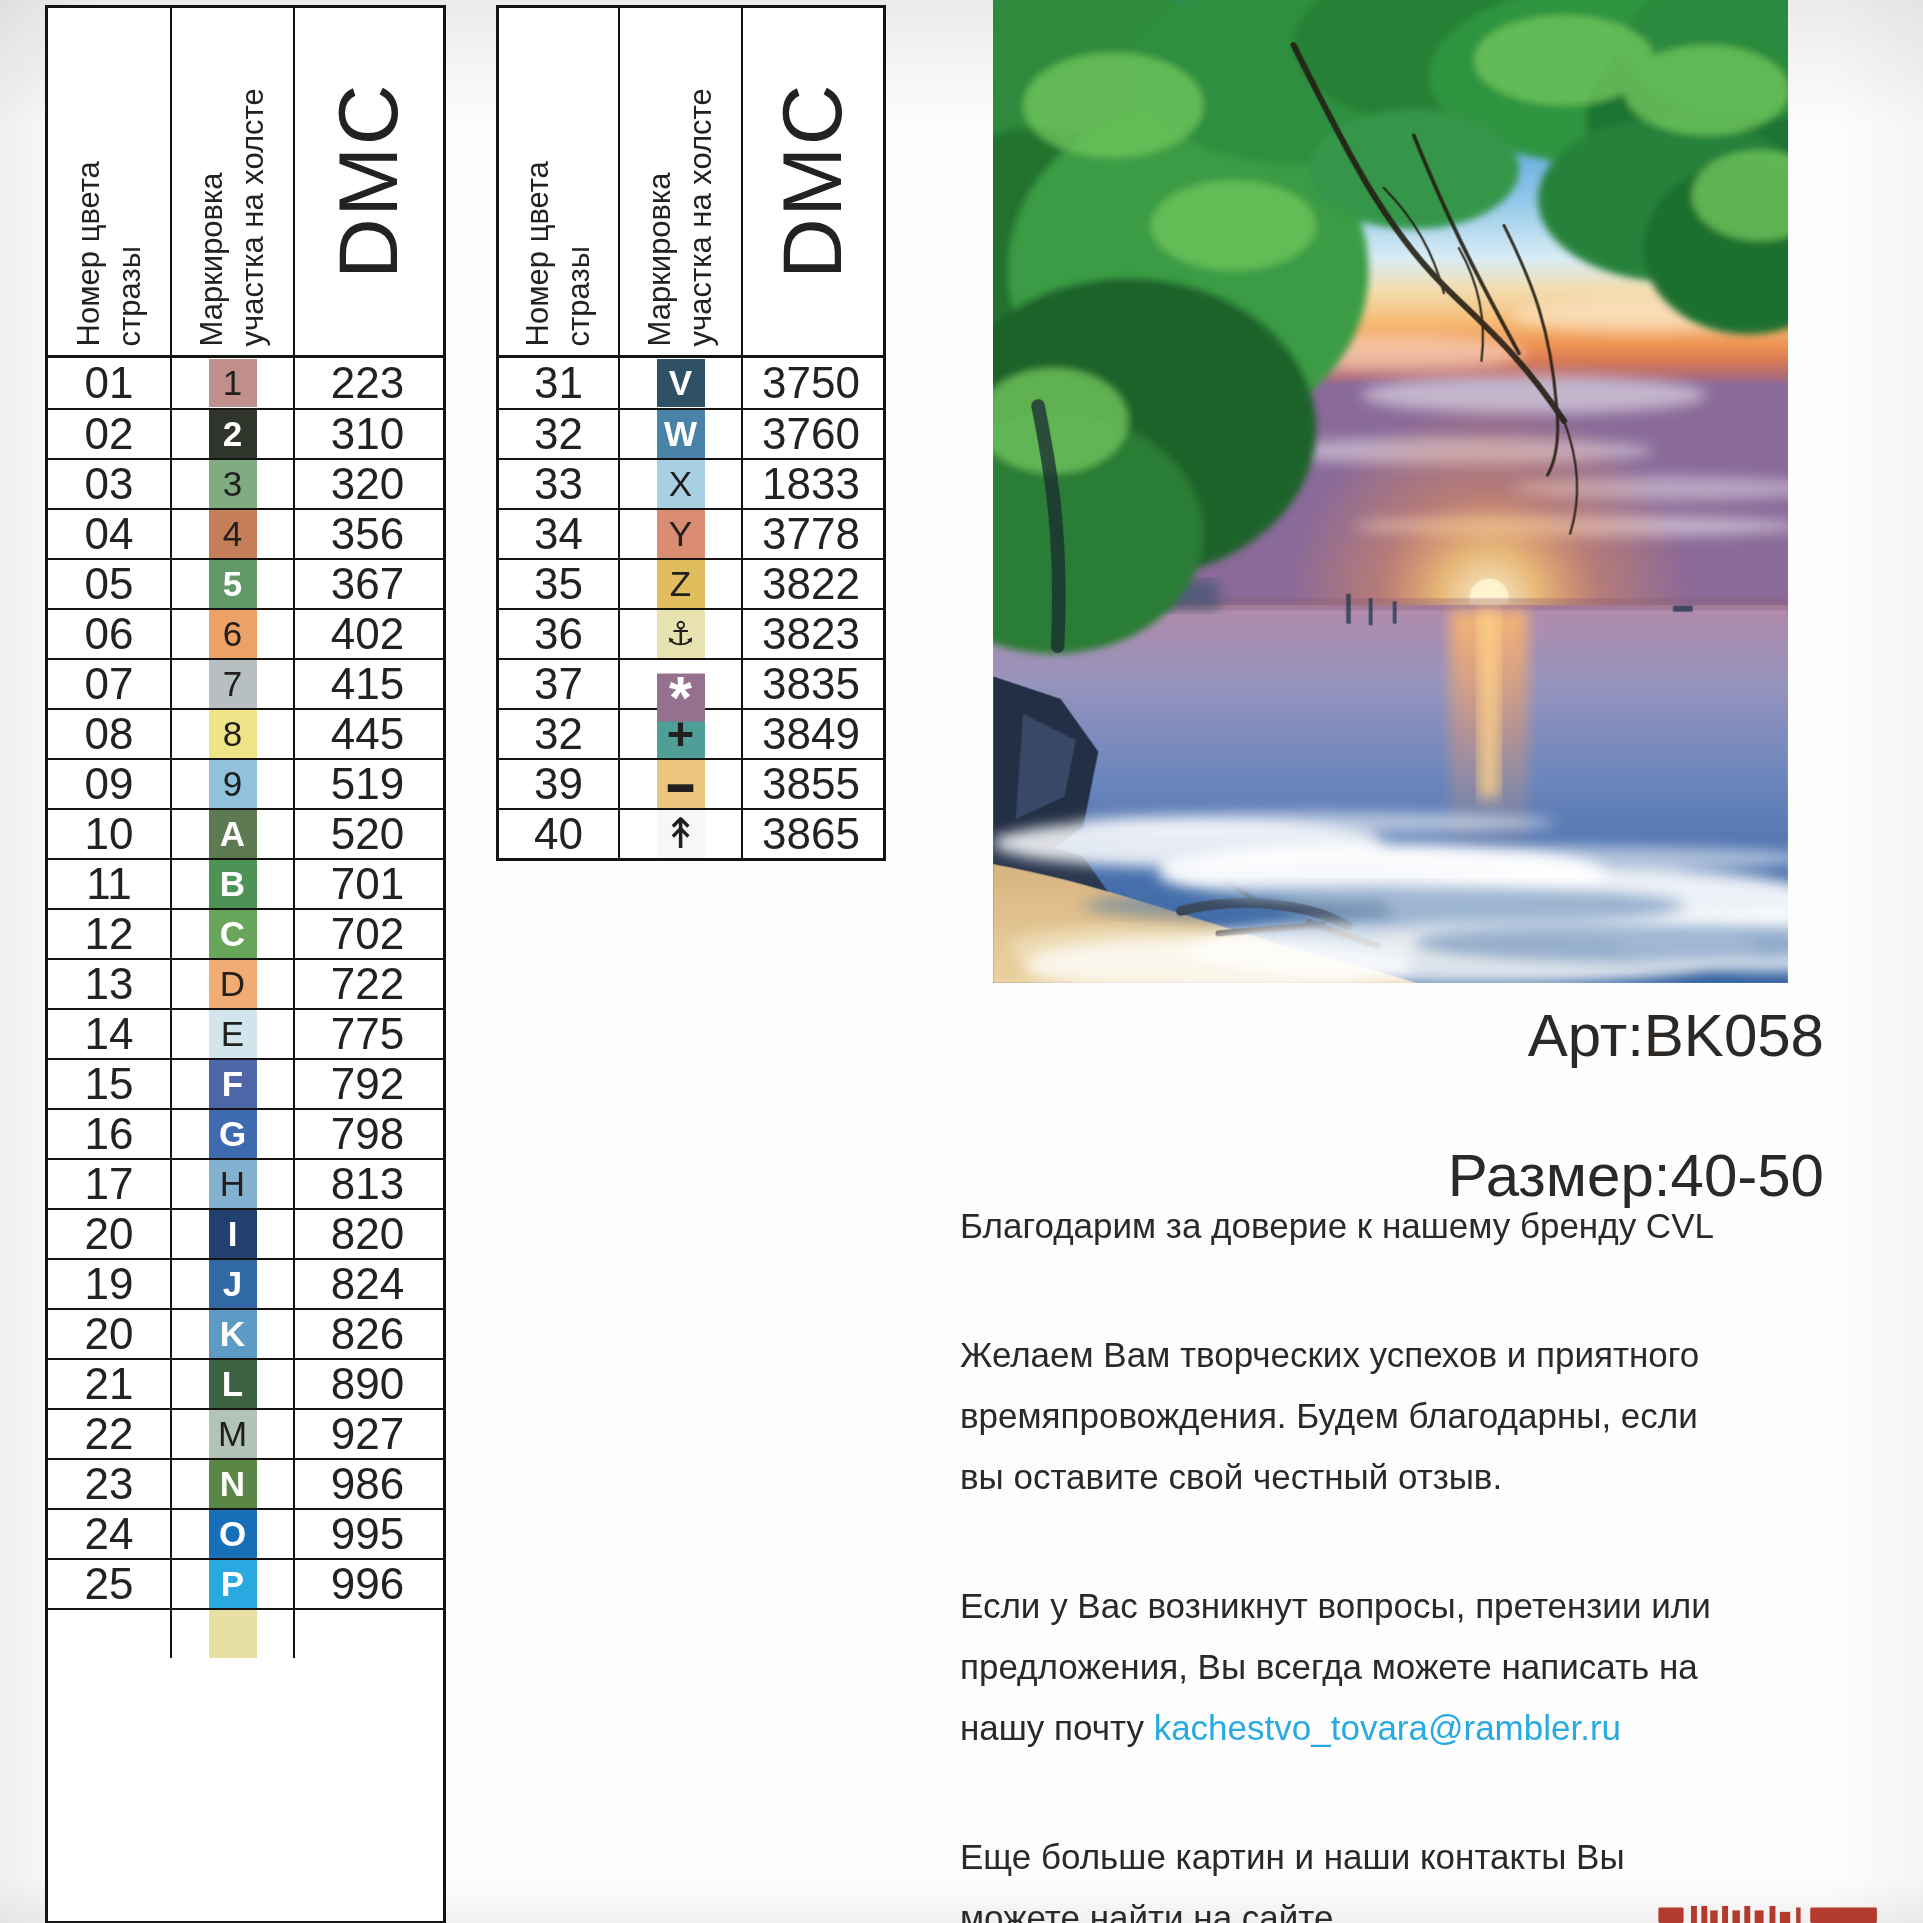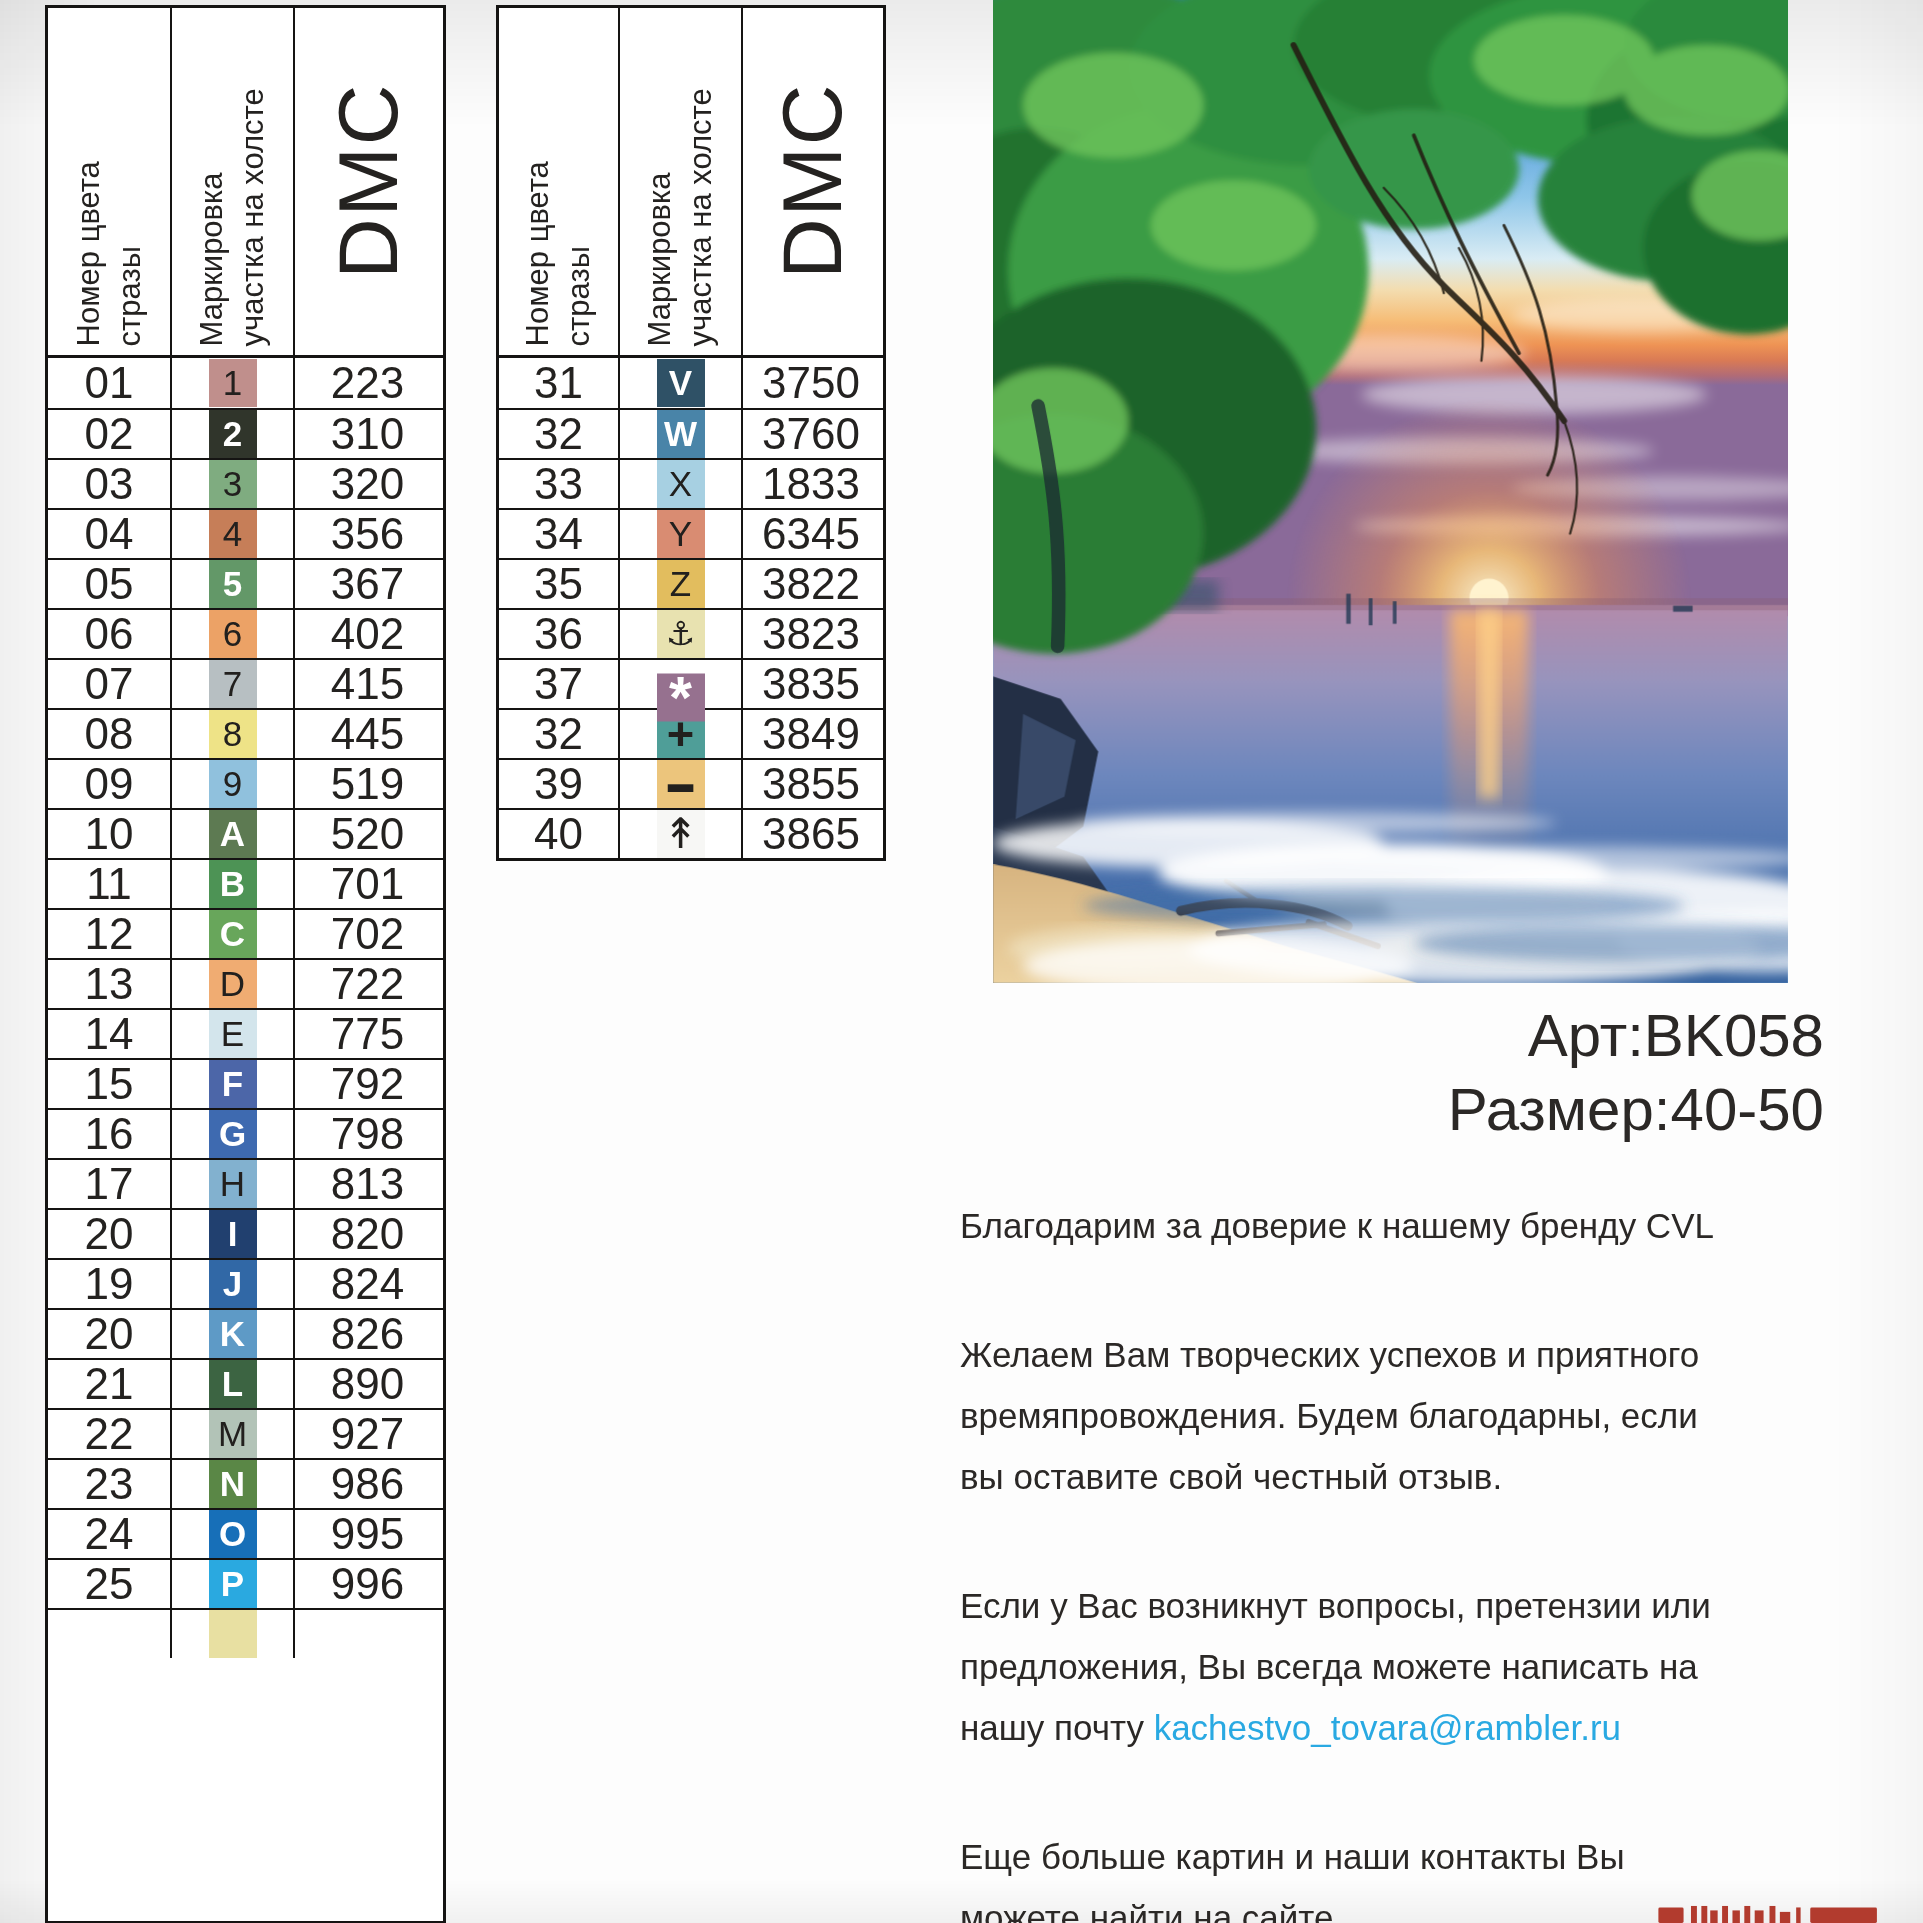--- a/index.html
+++ b/index.html
@@ -41,21 +41,21 @@
   .sym-anchor{font-size:33px;font-family:"DejaVu Sans",sans-serif;}
   .sym-tree{font-size:42px;font-family:"DejaVu Sans",sans-serif;}
 
   
   .photo{position:absolute;left:993px;top:0;width:795px;height:983px;overflow:hidden;background:#7fb3d8;}
   .photo svg{display:block;width:100%;height:100%;}
 
   
   .title{position:absolute;left:960px;width:864px;text-align:right;
          font-size:60px;line-height:83px;height:83px;color:#2b2826;}
-  .art{top:994px;} .size{top:1068px;}
+  .art{top:994px;} .size{top:1134px;}
   .paras{position:absolute;left:960px;top:1195px;width:879px;
          font-size:35px;line-height:61px;color:#2b2826;}
   .paras p{margin:0 0 68px 0;}
   .line{display:block;}
   .email{cursor:pointer;}
 
   
   .logo{position:absolute;left:1657px;top:1903px;width:225px;height:20px;overflow:hidden;}
   .logo svg{display:block;}
 </style>
@@ -443,21 +443,21 @@
   </div>
 
   <div class="tr">
     <div class="td c1">
           <span class="num">34</span>
         </div>
     <div class="td c2">
           <span class="sq" style="background: rgb(217, 140, 114); color: rgb(34, 32, 30);">Y</span>
         </div>
     <div class="td c3">
-          <span class="dmc-v">6345</span>
+          <span class="dmc-v">3778</span>
         </div>
   </div>
 
   <div class="tr">
     <div class="td c1">
           <span class="num">35</span>
         </div>
     <div class="td c2">
           <span class="sq" style="background: rgb(226, 189, 94); color: rgb(34, 32, 30);">Z</span>
         </div>

